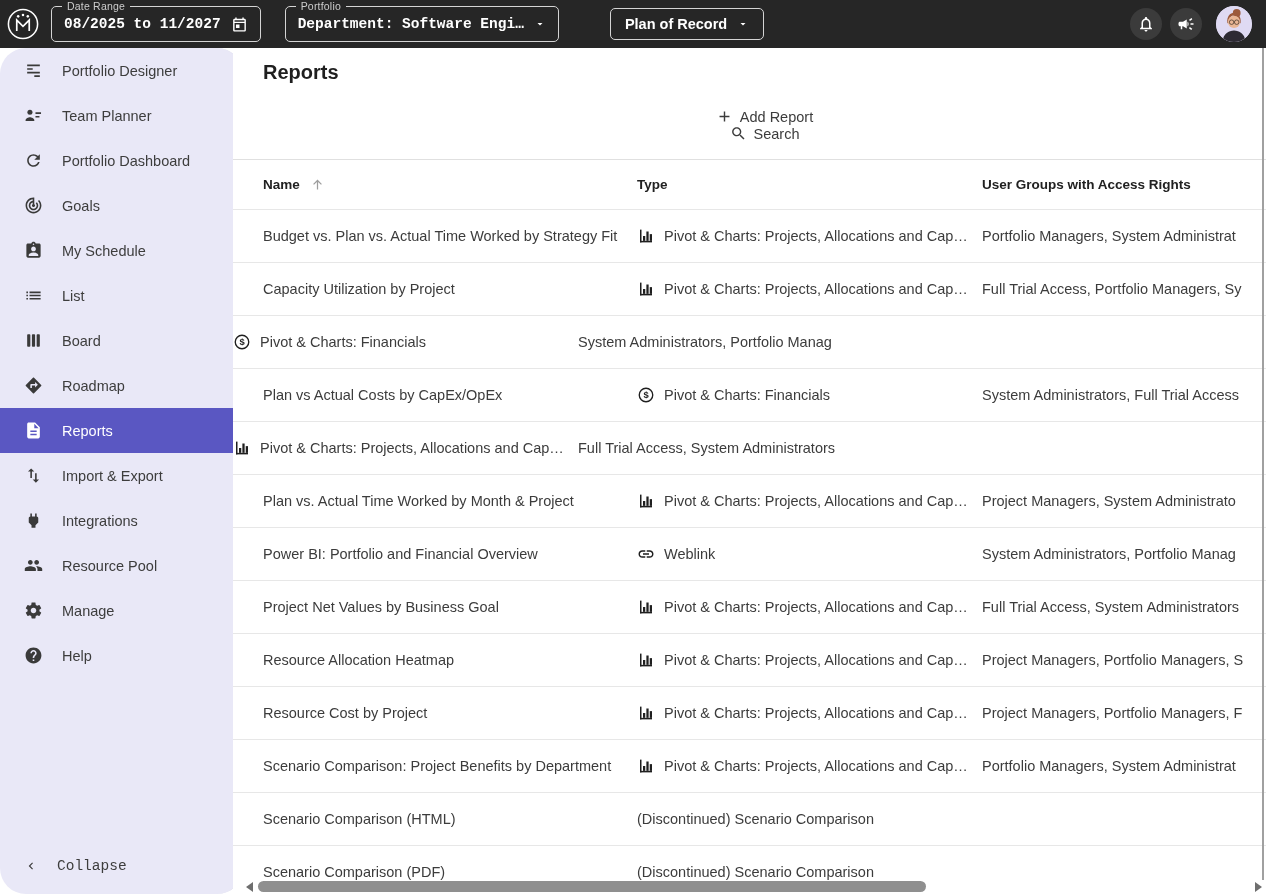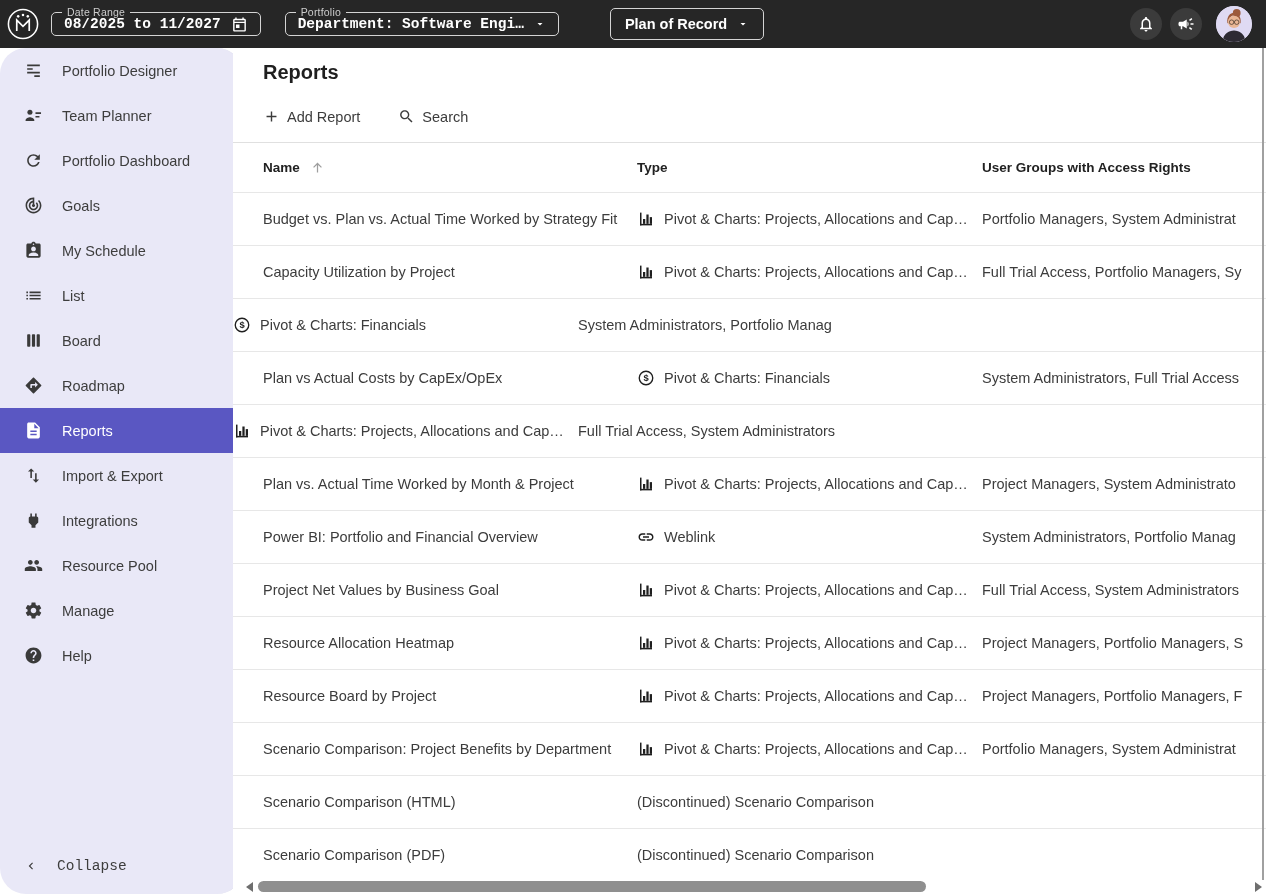--- a/index.html
+++ b/index.html
@@ -4,21 +4,21 @@
 <style>
   * { margin:0; padding:0; box-sizing:border-box; }
   html,body { width:1266px; height:894px; overflow:hidden; background:#fff;
     font-family:"Liberation Sans", sans-serif; }
   .app { position:relative; width:1266px; height:894px; }
 
   
   .topbar { position:absolute; top:0; left:0; right:0; height:48px; background:#262626;
     display:flex; align-items:center; z-index:10; }
   .logo { width:36px; height:36px; margin:0 10px 0 5px; display:flex; align-items:center; justify-content:center; }
-  .field { position:relative; border:1px solid #d4d4d4; border-radius:5px; height:24px;
+  .field { position:relative; border:1px solid #d4d4d4; border-radius:5px; height:36px;
     display:flex; align-items:center; padding:0 12px; margin-right:24px; }
   .field .flabel { position:absolute; top:-7px; left:10px; font-size:10.5px; color:#cccccc;
     background:#262626; padding:0 5px; letter-spacing:.2px; }
   .field .fvalue { font-weight:700; font-size:14.5px; color:#ffffff; white-space:nowrap;
     display:flex; align-items:center; gap:10px;font-family:Liberation Mono, monospace; }
   .plainbox { border:1px solid #d4d4d4; border-radius:5px; height:32px; display:flex;
     align-items:center; padding:0 14px; gap:10px; font-weight:700; font-size:14.5px; color:#fff;margin-left:27px; }
   .tb-spacer { flex:1; }
   .iconbtn { width:32px; height:32px; border-radius:50%; background:#3b3b3b; display:flex;
     align-items:center; justify-content:center; margin-right:8px; cursor:pointer; }
@@ -35,21 +35,21 @@
     font-size:14.5px; color:#3d3d3d; cursor:pointer; white-space:nowrap; }
   .nav-item svg { width:19px; height:19px; fill:#3a3a3a; flex:0 0 auto; }
   .nav-item.selected { background:#5a57c2; color:#ffffff; }
   .nav-item.selected svg { fill:#ffffff; }
   .collapse { position:absolute; bottom:6px; left:0; right:0;font-family:Liberation Mono, monospace; }
   .collapse .nav-item svg { width:14px; height:14px; }
 
   
   .main { position:absolute; top:48px; left:233px; right:0; bottom:0; background:#fff; }
   .page-title { font-size:20px; font-weight:700; color:#1f1f1f; padding:13px 0 0 30px; }
-  .toolbar { display:flex; align-items:center; gap:38px; padding:24px 0 0 30px; }
+  .toolbar { display:flex; align-items:center; padding:24px 0 0 30px;flex-direction:column; }
   .tool { display:flex; align-items:center; gap:7px; font-size:14.5px; color:#3c3c3c; cursor:pointer; }
   .tool svg { width:17px; height:17px; fill:#3c3c3c; }
   .divider { height:1px; background:#e0e0e0; margin-top:17px; }
 
   .tbl { width:1120px; }
   .tbl-head { display:flex; height:49px; align-items:center; font-weight:700; font-size:13.5px;
     color:#212121; }
   .tbl-row { display:flex; height:53px; align-items:center; border-top:1px solid #e7e7e7;
     font-size:14.5px; color:#3c3c3c; cursor:pointer; }
   .col-name { width:404px; padding-left:30px; display:flex; align-items:flex-start; gap:6px; white-space:nowrap; }
@@ -397,21 +397,21 @@
                 <rect x="8" y="12" width="3" height="6.5"></rect>
                 <rect x="12.5" y="6" width="3" height="12.5"></rect>
                 <rect x="17" y="9.5" width="3" height="9"></rect>
               </svg>
               <span>Pivot &amp; Charts: Projects, Allocations and Cap…</span>
             </div>
             <div class="col-groups"><span>Project Managers, Portfolio Managers, S</span></div>
           </div>
           <div class="tbl-row">
             <div class="col-name">
-              <span>Resource Board by Project</span>
+              <span>Resource Cost by Project</span>
             </div>
             <div class="col-type">
               <svg viewBox="0 0 24 24">
                 <rect x="4" y="3.5" width="2" height="17"></rect>
                 <rect x="4" y="18.5" width="16" height="2"></rect>
                 <rect x="8" y="12" width="3" height="6.5"></rect>
                 <rect x="12.5" y="6" width="3" height="12.5"></rect>
                 <rect x="17" y="9.5" width="3" height="9"></rect>
               </svg>
               <span>Pivot &amp; Charts: Projects, Allocations and Cap…</span>

